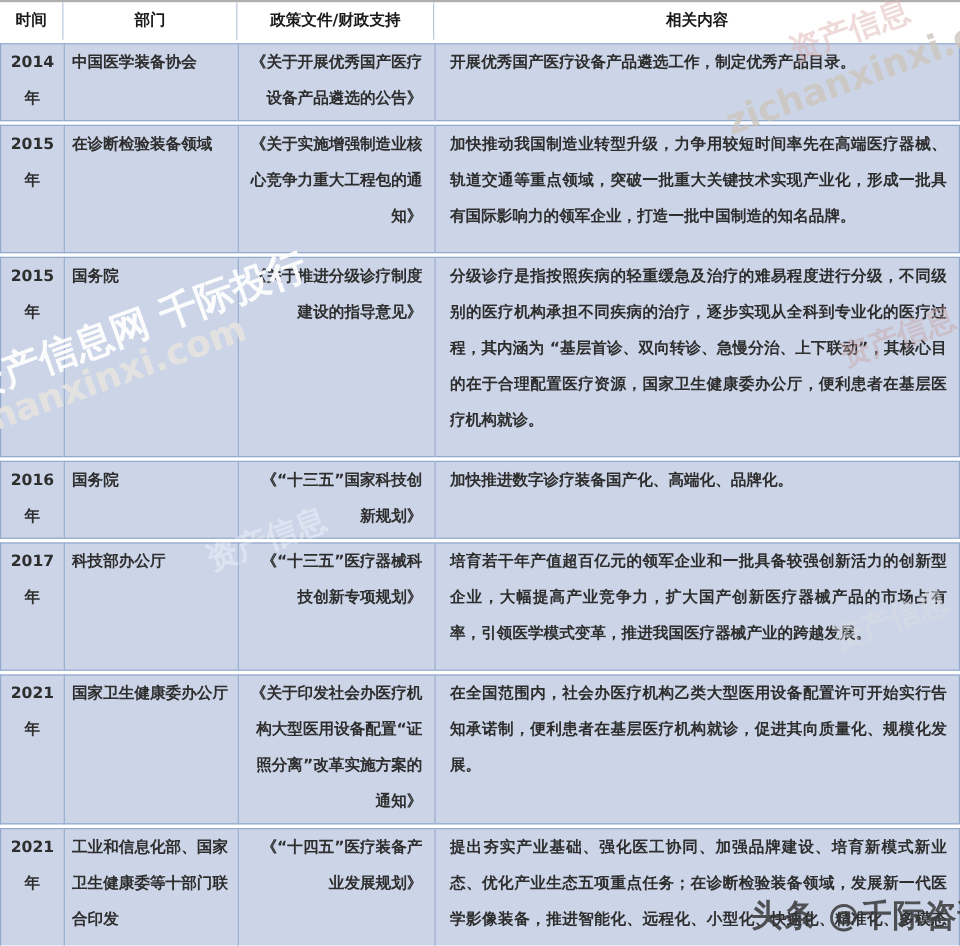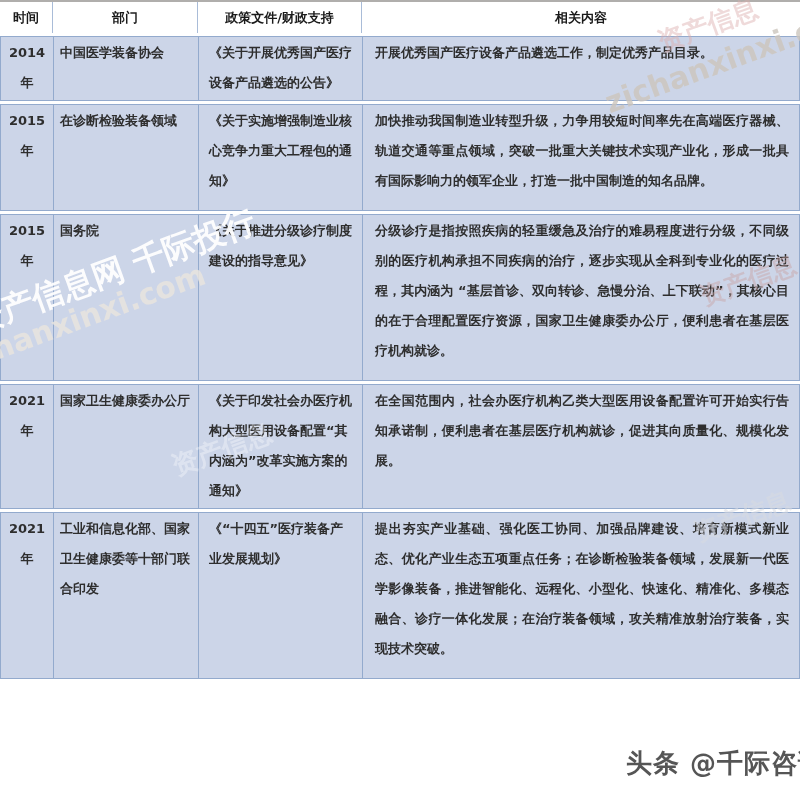--- a/index.html
+++ b/index.html
@@ -30,21 +30,21 @@
     background:#ccd5e8;
     font-size:13px;font-weight:600;line-height:30px;color:#2e2e2e;
     border-top:1px solid #93aacd;
     border-bottom:1px solid #93aacd;
     border-left:1px solid #93aacd;
     padding:1px 6px 2px 6px;
   }
   td:last-child{border-right:1px solid #93aacd;}
   .c-time{text-align:center;}
   .c-dept{text-align:left;}
-  .c-policy{text-align:left;padding:1px 10px 2px 10px;}
+  .c-policy{text-align:right;padding:1px 10px 2px 10px;}
   .c-content{text-align:justify;padding:1px 10px 14px 12px;}
   tr.r1 td{height:63px;}
   tr.r2 td{height:88px;}
   tr.r3 td{height:124px;}
   tr.r4 td{height:57px;}
   tr.r5 td{height:90px;}
   tr.r6 td{height:91px;}
   tr.r7 td{height:125px;}
   .wm{
     position:absolute;white-space:nowrap;pointer-events:none;
@@ -93,24 +93,36 @@
       <td class="c-dept">在诊断检验装备领域</td>
       <td class="c-policy">《关于实施增强制造业核心竞争力重大工程包的通知》</td>
       <td class="c-content">加快推动我国制造业转型升级，力争用较短时间率先在高端医疗器械、轨道交通等重点领域，突破一批重大关键技术实现产业化，形成一批具有国际影响力的领军企业，打造一批中国制造的知名品牌。</td>
     </tr>
     <tr class="r3">
       <td class="c-time">2015 年</td>
       <td class="c-dept">国务院</td>
       <td class="c-policy">《关于推进分级诊疗制度建设的指导意见》</td>
       <td class="c-content">分级诊疗是指按照疾病的轻重缓急及治疗的难易程度进行分级，不同级别的医疗机构承担不同疾病的治疗，逐步实现从全科到专业化的医疗过程，其内涵为 “基层首诊、双向转诊、急慢分治、上下联动”，其核心目的在于合理配置医疗资源，国家卫生健康委办公厅，便利患者在基层医疗机构就诊。</td>
     </tr>
+    <tr class="r4">
+      <td class="c-time">2016 年</td>
+      <td class="c-dept">国务院</td>
+      <td class="c-policy">《“十三五”国家科技创新规划》</td>
+      <td class="c-content">加快推进数字诊疗装备国产化、高端化、品牌化。</td>
+    </tr>
+    <tr class="r5">
+      <td class="c-time">2017 年</td>
+      <td class="c-dept">科技部办公厅</td>
+      <td class="c-policy">《“十三五”医疗器械科技创新专项规划》</td>
+      <td class="c-content">培育若干年产值超百亿元的领军企业和一批具备较强创新活力的创新型企业，大幅提高产业竞争力，扩大国产创新医疗器械产品的市场占有率，引领医学模式变革，推进我国医疗器械产业的跨越发展。</td>
+    </tr>
     <tr class="r6">
       <td class="c-time">2021 年</td>
       <td class="c-dept">国家卫生健康委办公厅</td>
-      <td class="c-policy">《关于印发社会办医疗机构大型医用设备配置“其内涵为”改革实施方案的通知》</td>
+      <td class="c-policy">《关于印发社会办医疗机构大型医用设备配置“证照分离”改革实施方案的通知》</td>
       <td class="c-content">在全国范围内，社会办医疗机构乙类大型医用设备配置许可开始实行告知承诺制，便利患者在基层医疗机构就诊，促进其向质量化、规模化发展。</td>
     </tr>
     <tr class="r7">
       <td class="c-time">2021 年</td>
       <td class="c-dept">工业和信息化部、国家卫生健康委等十部门联合印发</td>
       <td class="c-policy">《“十四五”医疗装备产业发展规划》</td>
       <td class="c-content">提出夯实产业基础、强化医工协同、加强品牌建设、培育新模式新业态、优化产业生态五项重点任务；在诊断检验装备领域，发展新一代医学影像装备，推进智能化、远程化、小型化、快速化、精准化、多模态融合、诊疗一体化发展；在治疗装备领域，攻关精准放射治疗装备，实现技术突破。</td>
     </tr>
 
   </tbody>

